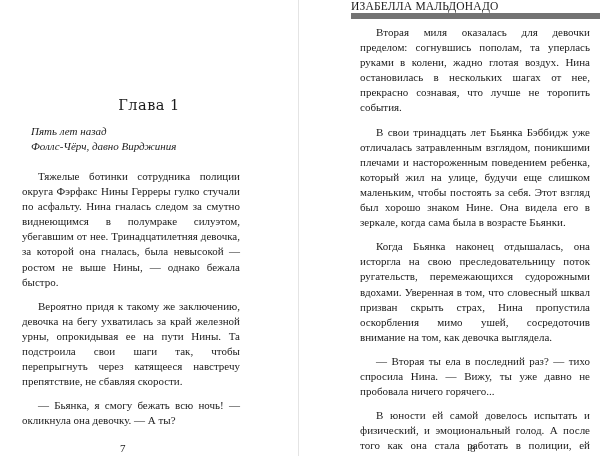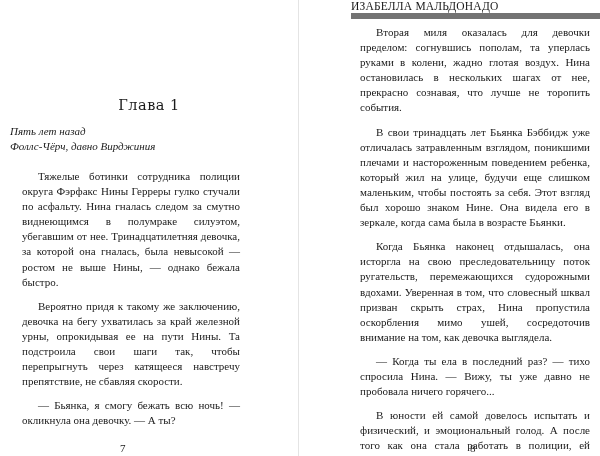--- a/index.html
+++ b/index.html
@@ -8,21 +8,21 @@
   .spread { position: absolute; inset: 0; }
   .page { position: absolute; top: 0; height: 456px; }
   .page-left { left: 0; width: 298px; padding-left: 32px; }
   .page-right { left: 299px; width: 301px; }
   .gutter { position: absolute; left: 298px; top: 0; width: 1px; height: 456px; background: #e4e4e4; }
   .running-head { position: absolute; left: 52px; top: 1px; width: 249px; font-size: 11.5px;
                   letter-spacing: 0.2px; text-transform: uppercase; padding-bottom: 1px;
                   border-bottom: 6px solid #737373; line-height: 11px; }
   .chapter-title { position: absolute; left: 0; width: 298px; top: 97px; text-align: center;
                    font-family: "DejaVu Serif", "Liberation Serif", serif; font-size: 14.5px; letter-spacing: 0.5px; }
-  .epigraph { position: absolute; left: 10px; top: 124px; font-style: italic; font-size: 11px; line-height: 15px; }
+  .epigraph { position: absolute; left: 31px; top: 124px; font-style: italic; font-size: 11px; line-height: 15px; }
   .body-text { position: absolute; font-size: 11px; line-height: 15.1px; text-align: justify; }
   .body-left { left: 13px; top: 160px; width: 236px; }
   .body-right { left: 52px; top: 16px; width: 248px; }
   .body-text p { margin: 9px; text-indent: 16px; }
   .folio { position: absolute; top: 442px; font-size: 11px; }
   .folio-left { left: 120px; }
   .folio-right { left: 470px; }
 </style>
 </head>
 <body>
@@ -47,19 +47,19 @@
   <div class="gutter"></div>
 
   <div class="page page-right">
   </div>
 
   <div class="running-head" style="left:351px;">ИЗАБЕЛЛА МАЛЬДОНАДО</div>
   <div class="body-text body-right" style="left:351px;">
     <p>Вторая миля оказалась для девочки пределом: согнувшись пополам, та уперлась руками в колени, жадно глотая воздух. Нина остановилась в нескольких шагах от нее, прекрасно сознавая, что лучше не торопить события.</p>
     <p>В свои тринадцать лет Бьянка Бэббидж уже отличалась затравленным взглядом, поникшими плечами и настороженным поведением ребенка, который жил на улице, будучи еще слишком маленьким, чтобы постоять за себя. Этот взгляд был хорошо знаком Нине. Она видела его в зеркале, когда сама была в возрасте Бьянки.</p>
     <p>Когда Бьянка наконец отдышалась, она исторгла на свою преследовательницу поток ругательств, перемежающихся судорожными вдохами. Уверенная в том, что словесный шквал призван скрыть страх, Нина пропустила оскорбления мимо ушей, сосредоточив внимание на том, как девочка выглядела.</p>
-    <p>— Когда ты ела в последний раз? — тихо спросила Нина. — Вижу, ты уже давно не пробовала ничего горячего...</p>
+    <p>— Вторая ты ела в последний раз? — тихо спросила Нина. — Вижу, ты уже давно не пробовала ничего горячего...</p>
     <p>В юности ей самой довелось испытать и физический, и эмоциональный голод. А после того как она стала работать в полиции, ей столько раз приходилось видеть эти симптомы в других, что никакая мешковатая одежда, никакая броская косметика уже не могли скрыть от нее следы лишений. И сейчас Нина видела все это в стоящей перед ней девочке.</p>
 
   </div>
   <div class="folio folio-right">8</div>
 
 </div>
 
 </body></html>

